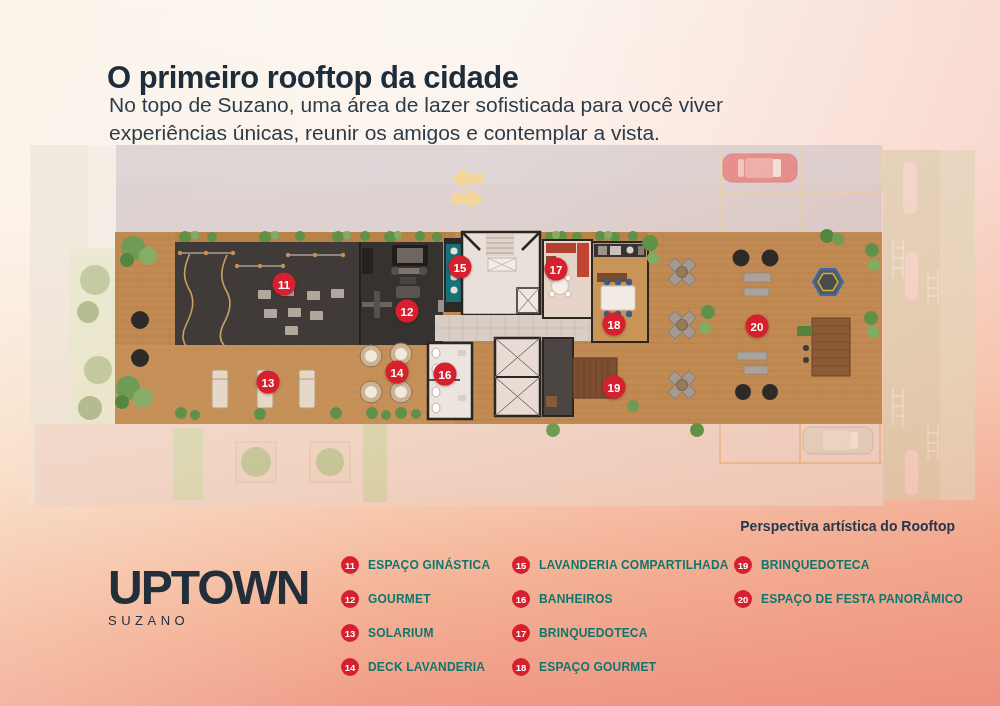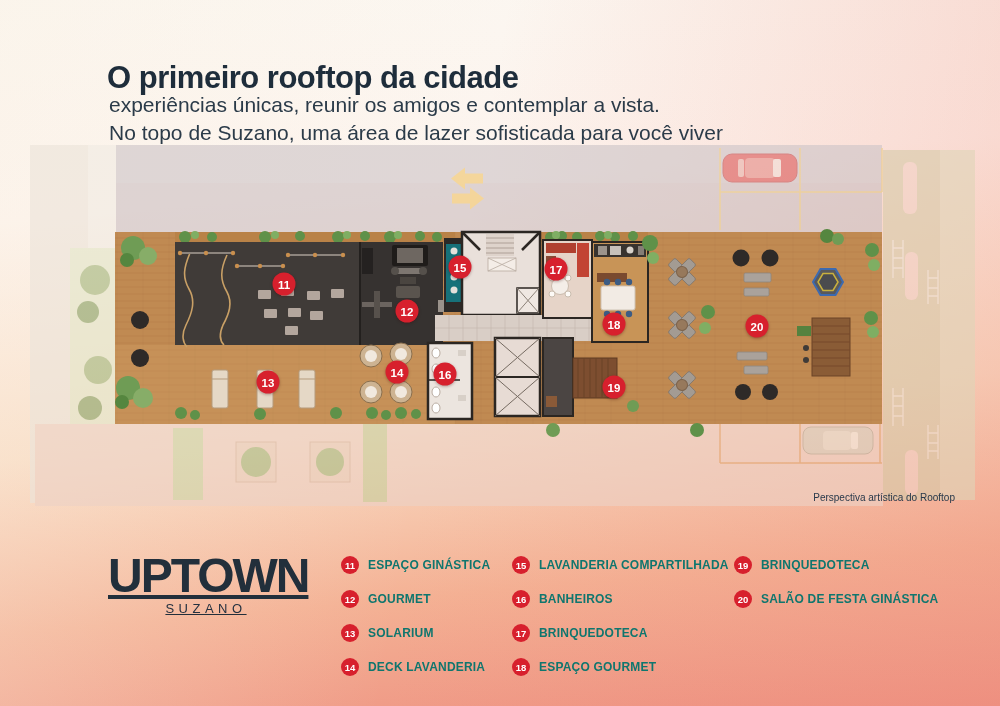--- a/index.html
+++ b/index.html
@@ -23,29 +23,29 @@
   }
   .plan svg{position:absolute;left:0;top:0;}
   .marker{
     position:absolute;width:23px;height:23px;border-radius:50%;
     background:#d7202d;color:#ffffff;font-weight:bold;font-size:11.5px;
     display:flex;align-items:center;justify-content:center;
     transform:translate(-50%,-50%);
     box-shadow:0 1px 3px rgba(60,10,10,0.35);
   }
   .caption{
-    position:absolute;left:700px;top:492px;width:255px;text-align:right;
-    font-size:10px;font-weight:normal;color:#27384a;
-  }
-  .brand{position:absolute;left:108px;top:552px;width:196px;color:#222f3b;text-decoration:underline;}
+    position:absolute;left:700px;top:518px;width:255px;text-align:right;
+    font-size:14px;font-weight:bold;color:#27384a;
+  }
+  .brand{position:absolute;left:108px;top:564px;width:196px;color:#222f3b;}
   .brand .logo-main{
     font-size:48px;font-weight:bold;letter-spacing:-2px;line-height:48px;text-align:left;
   }
   .brand .logo-sub{
-    text-align:center;font-size:13px;letter-spacing:4.5px;margin-top:1px;color:#243140;
+    text-align:left;font-size:13px;letter-spacing:4.5px;margin-top:1px;color:#243140;
   }
   .brand .tagline{
     text-align:right;font-size:14.5px;font-weight:bold;margin-top:18px;color:#1d2b38;
   }
   .legend-col{position:absolute;top:548px;}
   .legend-col.c1{left:341px;}
   .legend-col.c2{left:512px;}
   .legend-col.c3{left:734px;}
   .legend-item{
     display:flex;align-items:center;gap:9px;height:34px;
@@ -57,22 +57,22 @@
   }
   .legend-label{
     font-size:12px;font-weight:bold;letter-spacing:0.2px;color:#0f766e;white-space:nowrap;
   }
 </style>
 </head>
 <body>
 
 <div class="title">O primeiro rooftop da cidade</div>
 <div class="subtitle">
+  <div>No topo de Suzano, uma área de lazer sofisticada para você viver</div>
   <div>experiências únicas, reunir os amigos e contemplar a vista.</div>
-  <div>No topo de Suzano, uma área de lazer sofisticada para você viver</div>
 </div>
 
 <div class="plan" id="plan">
   <svg width="1000" height="372" viewBox="0 0 1000 372">
     <defs>
       <pattern id="wood" width="26" height="7" patternUnits="userSpaceOnUse">
         <rect width="26" height="7" fill="#c08a52"></rect>
         <path d="M0 0H26M0 7H26" stroke="#a9733f" stroke-width="0.7" opacity="0.45"></path>
         <path d="M13 0V7" stroke="#a9733f" stroke-width="0.5" opacity="0.3"></path>
       </pattern>
@@ -472,15 +472,15 @@
   </div>
 </div>
 
 <div class="legend-col c3">
   <div class="legend-item">
     <span class="legend-badge">19</span>
     <span class="legend-label">BRINQUEDOTECA</span>
   </div>
   <div class="legend-item">
     <span class="legend-badge">20</span>
-    <span class="legend-label">SALÃO DE FESTA GINÁSTICA</span>
+    <span class="legend-label">ESPAÇO DE FESTA PANORÂMICO</span>
   </div>
 </div>
 
 </body></html>

